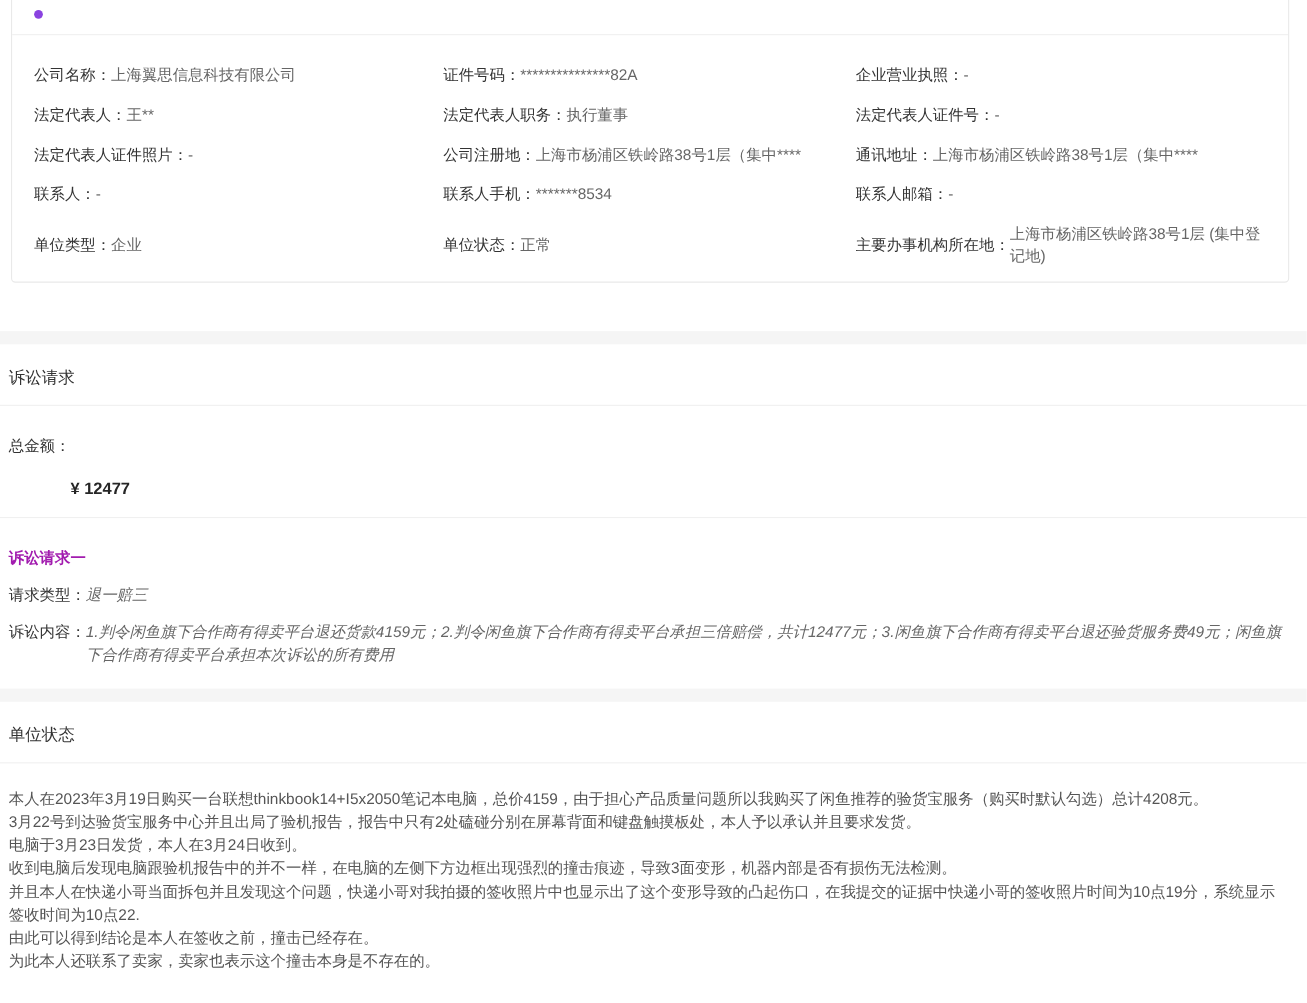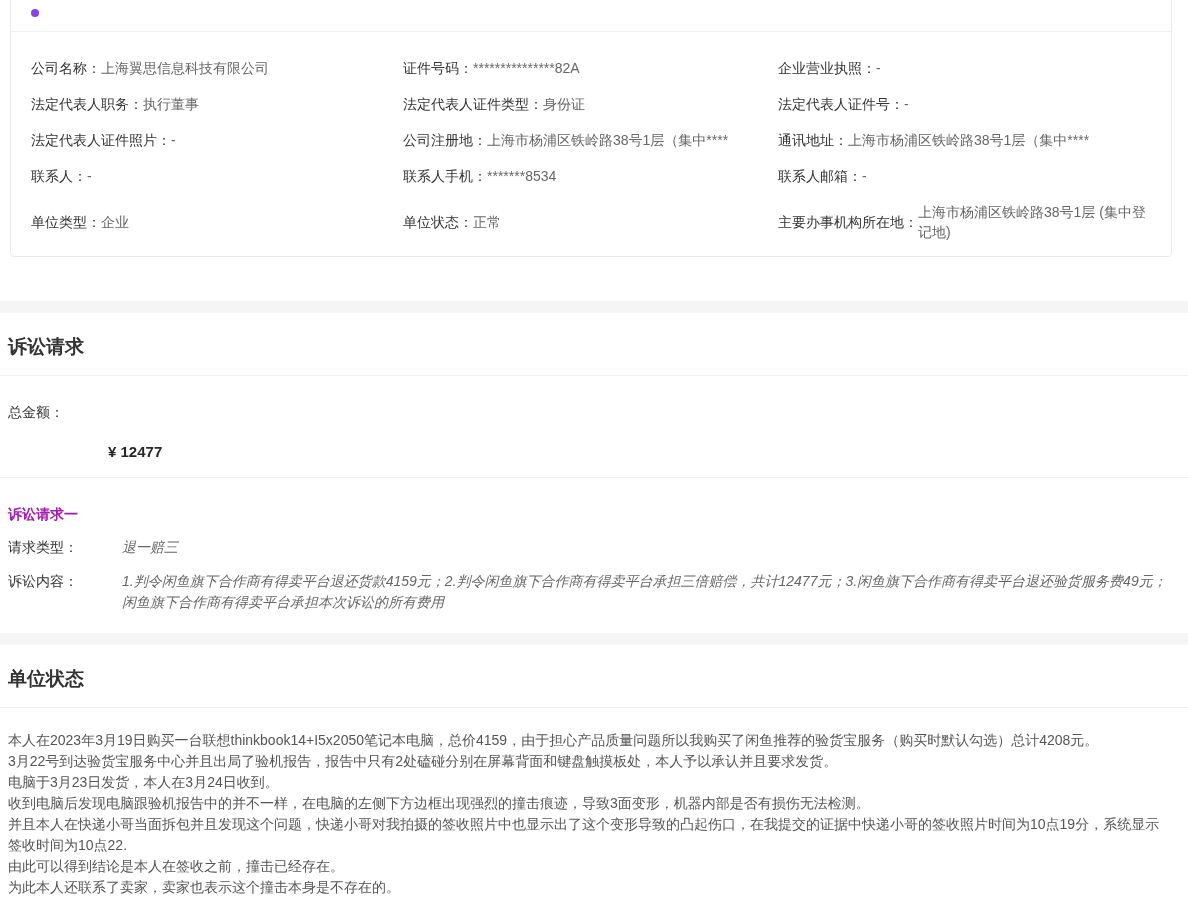--- a/index.html
+++ b/index.html
@@ -34,28 +34,27 @@
     padding:26px 20px 14px 20px;
   }
   .field { display:flex; line-height:20px; align-items:center; }
   .field .label { color:#333; white-space:nowrap; }
   .field .value { color:#666; }
   
   .band { height:12px; background:#f5f5f5; }
   .band-1 { margin-top:44px; }
   .band-2 { margin-top:20px; }
   .section-title {
-    font-size:19px; color:#333;
+    font-size:15px; color:#333;
     padding:21px 8px 15px 8px;
-    font-weight:bold;
   }
   .hr { border-top:1px solid #f0f0f0; }
   .row {
     display:flex; line-height:20px;
-    padding-left:8px; padding-right:16px;gap:44px;
+    padding-left:8px; padding-right:16px;
   }
   .row .label { color:#333; white-space:nowrap; }
   .row .value { color:#666; }
   .total-row { margin-top:26px; }
   .total-row .value { font-weight:bold; color:#262626; font-size:15px;margin-top:40px; }
   .hr-total { margin-top:15px; }
   .subtitle {
     font-weight:bold; color:#a21caf;
     padding:26px 8px 0 8px; line-height:20px;
   }
@@ -83,30 +82,30 @@
   <div class="field">
     <span class="label">证件号码：</span>
     <span class="value">***************82A</span>
   </div>
 
   <div class="field">
     <span class="label">企业营业执照：</span>
     <span class="value">-</span>
   </div>
 
+  <div class="field">
+    <span class="label">法定代表人：</span>
+    <span class="value">王**</span>
+  </div>
 
   <div class="field">
     <span class="label">法定代表人职务：</span>
     <span class="value">执行董事</span>
   </div>
 
-  <div class="field">
-    <span class="label">法定代表人证件类型：</span>
-    <span class="value">身份证</span>
-  </div>
 
   <div class="field">
     <span class="label">法定代表人证件号：</span>
     <span class="value">-</span>
   </div>
 
   <div class="field">
     <span class="label">法定代表人证件照片：</span>
     <span class="value">-</span>
   </div>

